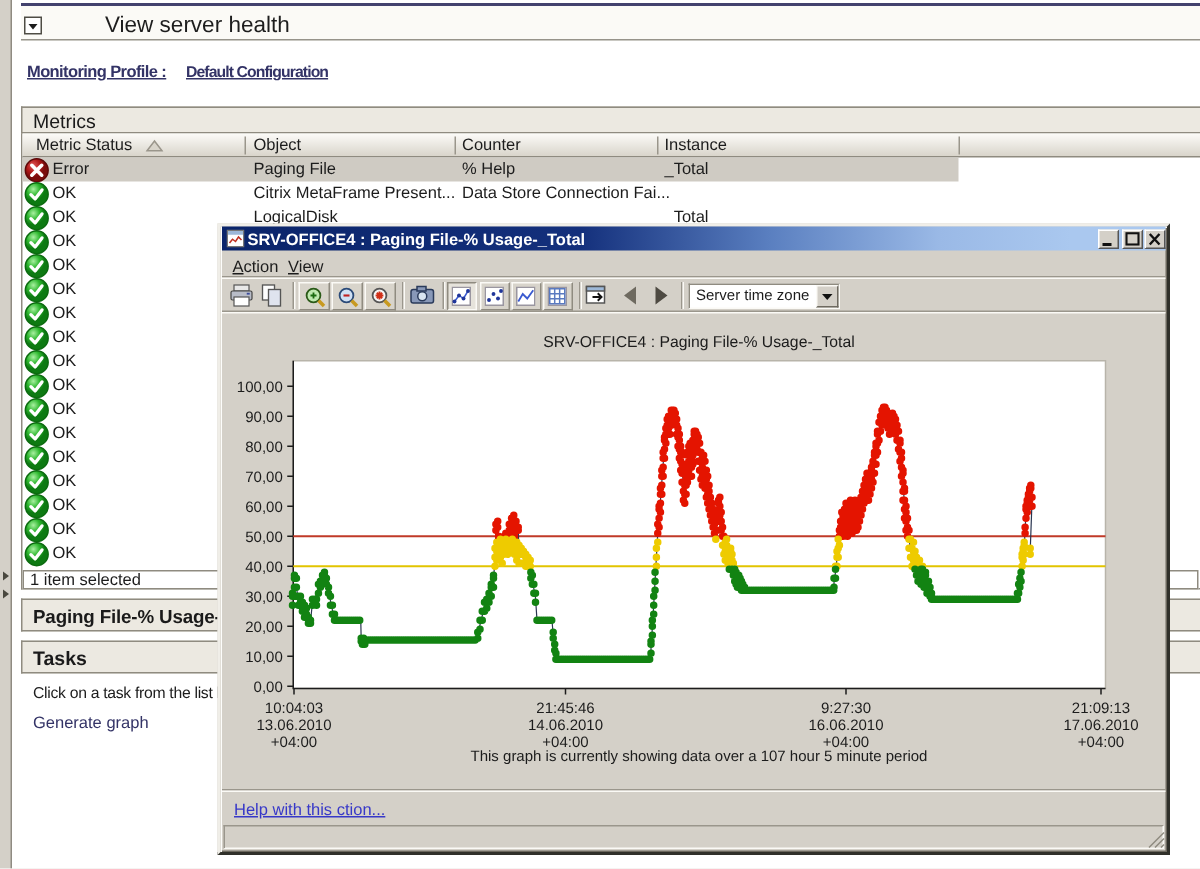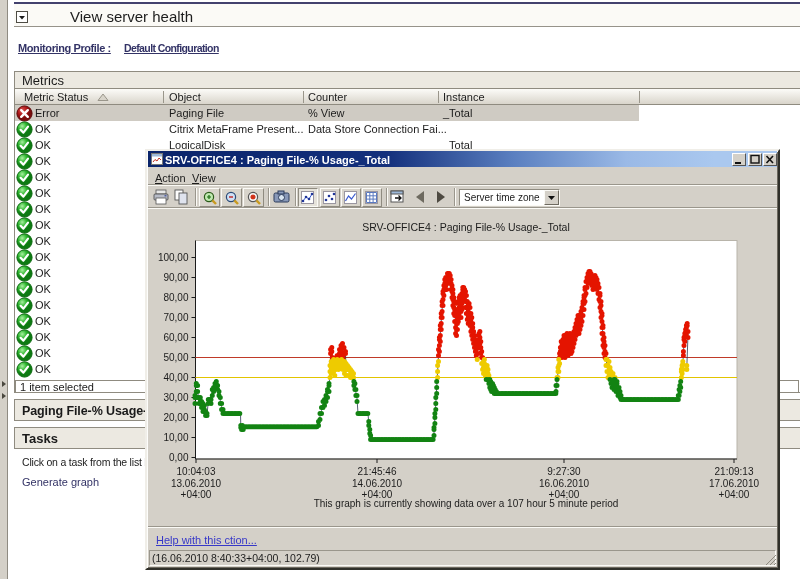--- a/index.html
+++ b/index.html
@@ -42,21 +42,21 @@
 <svg class="abs" style="left:97px;top:92px;" width="12" height="10">
     <path d="M6,2 L11,8.5 L1,8.5 Z" fill="#d8d4ca" stroke="#9a968b" stroke-width="1"></path>
   </svg>
 <div class="abs" style="left:169px;top:91px;font-size:11px;color:#1c1c1c;">Object</div>
 <div class="abs" style="left:308px;top:91px;font-size:11px;color:#1c1c1c;">Counter</div>
 <div class="abs" style="left:443px;top:91px;font-size:11px;color:#1c1c1c;">Instance</div>
 
 <div class="abs" style="left:15px;top:105px;width:624px;height:16px;background:#cfcbc3;"></div>
 <div class="abs" style="left:35px;top:107px;font-size:11px;color:#1c1c1c;text-align:center;">Error</div>
 <div class="abs" style="left:169px;top:107px;font-size:11px;color:#1c1c1c;">Paging File</div>
-<div class="abs" style="left:308px;top:107px;font-size:11px;color:#1c1c1c;">% View</div>
+<div class="abs" style="left:308px;top:107px;font-size:11px;color:#1c1c1c;">% Help</div>
 <div class="abs" style="left:443px;top:107px;font-size:11px;color:#1c1c1c;">_Total</div>
 <svg class="abs" style="left:16px;top:105px;" width="17" height="17">
  <defs>
       <radialGradient id="rg" cx="35%" cy="30%">
         <stop offset="0%" stop-color="#e05a5a"></stop>
         <stop offset="60%" stop-color="#b01818"></stop>
         <stop offset="100%" stop-color="#7a0d0d"></stop>
       </radialGradient>
     </defs>
  <circle cx="8.5" cy="8.5" r="7.6" fill="url(#rg)" stroke="#5d0909" stroke-width="1"></circle>
@@ -284,21 +284,20 @@
       <path d="M4,6 L11,6 L7.5,10 Z" fill="#111"></path>
     </svg>
 
   <div class="abs" style="left:1px;top:56px;right:1px;height:2px;border-top:1px solid #9a968c;border-bottom:1px solid #fbfaf6;"></div>
 
   <div class="abs" style="left:1px;top:375px;right:1px;height:2px;border-top:1px solid #9a968c;border-bottom:1px solid #fbfaf6;"></div>
 
   <div class="abs" style="left:9px;top:383px;font-size:11px;color:#3738c8;text-decoration:underline;">Help with this ction...</div>
 
   <div class="abs" style="left:2px;top:399px;width:627px;height:16px;border:1px solid;border-color:#9a968c #fbfaf6 #fbfaf6 #9a968c;"></div>
-  <div class="abs" style="left:5px;top:401px;font-size:10.5px;color:#1c1c1c;">(16.06.2010 8:40:33+04:00, 102.79)</div>
   <svg class="abs" style="left:618px;top:403px;" width="12" height="12">
     <path d="M11,1 L1,11 M11,5 L5,11 M11,9 L9,11" stroke="#8f8b80" stroke-width="1"></path>
   </svg>
 </div>
 
 <svg class="abs" style="left:145px;top:209px;z-index:20;" width="635" height="321" viewBox="145 209 635 321">
 <text x="466" y="231" font-size="10.5" fill="#1c1c1c" text-anchor="middle" font-family="Liberation Sans">SRV-OFFICE4 : Paging File-% Usage-_Total</text>
 <rect x="195.5" y="240.5" width="541.5" height="218.5" fill="#fff" stroke="#b8b4aa" stroke-width="1"></rect>
 <path d="M195.5,240.5 V459 H737.0" stroke="#1c1c1c" stroke-width="1" fill="none"></path>
 <line x1="191.5" y1="457.5" x2="195.5" y2="457.5" stroke="#1c1c1c" stroke-width="1"></line>

